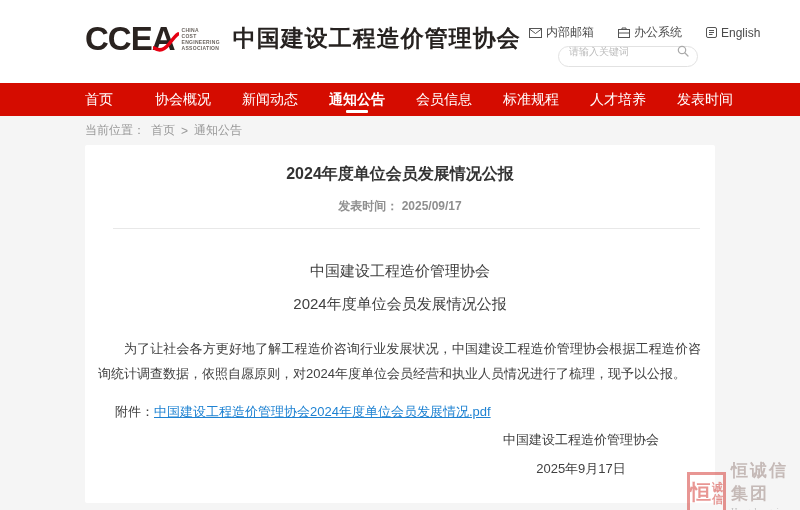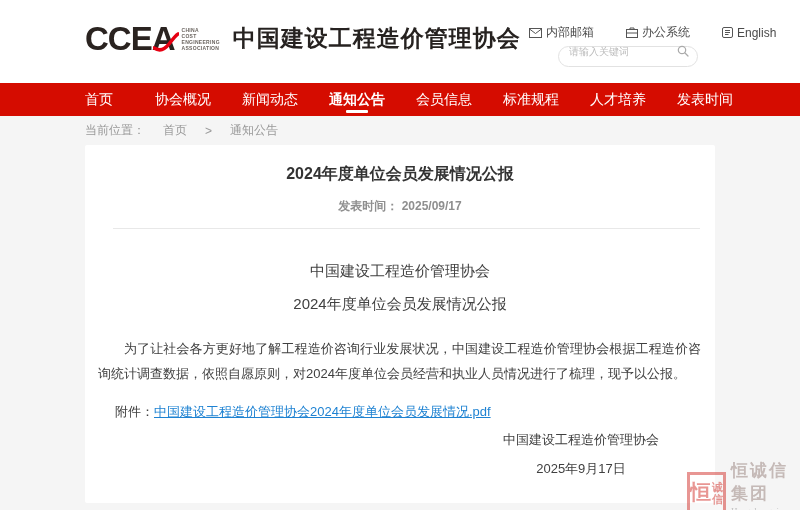--- a/index.html
+++ b/index.html
@@ -10,41 +10,41 @@
   }
   
   .header { position:absolute; top:0; left:0; width:800px; height:107px; background:#fff; }
   .brand { position:absolute; left:85px; top:22px; display:flex; align-items:center; }
   .ccea-wrap { position:relative; display:flex; align-items:center; }
   .ccea-acronym { font-size:33px; font-weight:800; color:#2a2320; letter-spacing:-1px; line-height:1; }
   .ccea-swoosh { position:absolute; right:-4px; top:10px; width:26px; height:22px; }
   .ccea-sub { margin-left:7px; display:flex; flex-direction:column; justify-content:center; }
   .ccea-sub span { font-size:5px; line-height:6px; font-weight:700; color:#6b6560; letter-spacing:.3px; }
   .brand-title { margin-left:13px; font-size:23px; font-weight:700; color:#262220; letter-spacing:1px; }
-  .quick-links { position:absolute; left:529px; top:24px; display:flex; align-items:center; gap:32px; }
+  .quick-links { position:absolute; left:529px; top:24px; display:flex; align-items:center; gap:24px; }
   .quick-link { display:flex; align-items:center; gap:4px; font-size:12px; color:#4a4a4a; cursor:pointer; }
   .quick-link svg { display:block; }
   .searchbox { position:absolute; left:558px; top:46px; width:140px; height:21px;
     border:1px solid #e2e2e2; border-radius:11px; background:#fff;
     display:flex; align-items:center; padding:0 8px 11px 10px; }
   .searchbox input { flex:1; border:none; outline:none; font-size:10px; color:#666; background:transparent; min-width:0; }
   .searchbox input::placeholder { color:#bdbdbd; }
   
   .nav { position:absolute; top:83px; left:0; width:800px; height:33px; background:#d50c00;
     display:flex; align-items:center; padding-left:85px; }
   .nav-item { position:relative; color:#fff; font-size:14px; height:33px; line-height:33px;
     cursor:pointer; white-space:nowrap; }
   .nav-item + .nav-item { margin-left:31px; }
   .nav-item.first { margin-right:11px; }
   .nav-item.active { font-weight:700; }
   .nav-underline { position:absolute; left:50%; transform:translateX(-50%); bottom:3px;
     width:22px; height:3px; background:#fff; border-radius:1px; }
   
   .breadcrumb { position:absolute; top:122px; left:85px; font-size:12px; color:#999;
-    display:flex; gap:18px; align-items:center; }
+    display:flex; gap:6px; align-items:center; }
   .breadcrumb .crumb-link { color:#999; cursor:pointer; }
   
   .card { position:absolute; left:85px; top:145px; width:630px; height:358px; background:#fff; border-radius:2px; }
   .article-title { margin-top:19px; text-align:center; font-size:16px; font-weight:700; color:#333; }
   .publish-line { margin-top:13px; text-align:center; font-size:12px; color:#8f8f8f; font-weight:700; }
   .divider { margin:13px 15px 0 28px; height:1px; background:#e8e8e8; }
   .body-heading { text-align:center; font-size:15px; color:#404040; }
   .body-heading.l1 { margin-top:33px; }
   .body-heading.l2 { margin-top:14px; }
   .paragraph { margin:22px 14px 0 13px; font-size:13px; line-height:25px; color:#404040;

